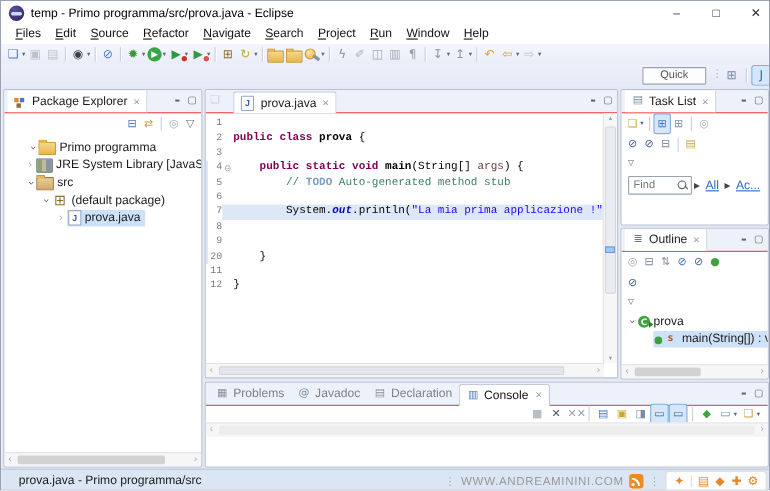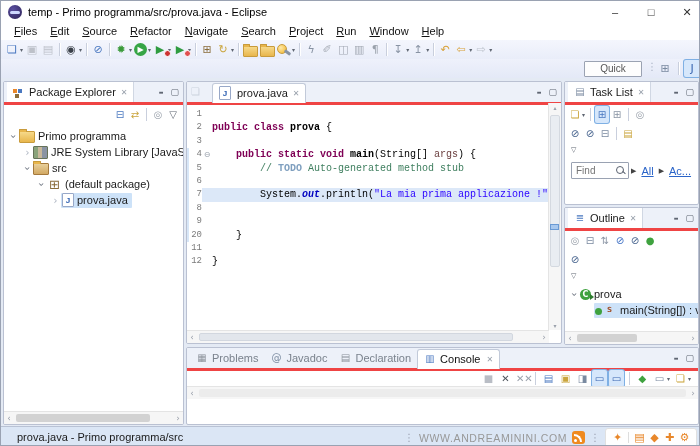--- a/index.html
+++ b/index.html
@@ -34,21 +34,21 @@
   .r2dots{position:absolute;left:646px;top:2px;color:#aab2c4;font-size:10px;}
   .r2icons{position:absolute;left:656px;top:1px;display:flex;gap:2px;align-items:center;height:17px;}
   
   .main{position:absolute;left:0;top:77px;right:0;height:348px;background:#e4eaf4;}
   .panel{position:absolute;background:#fff;border:1px solid #bac1d2;border-radius:2px;overflow:hidden;display:flex;flex-direction:column;box-sizing:border-box;}
   #panel-pe{left:2px;top:3px;width:181px;height:344px;}
   #panel-editor{left:185px;top:3px;width:376px;height:263px;}
   #panel-tl{left:563px;top:3px;width:135px;height:124px;}
   #panel-ol{left:563px;top:129px;width:135px;height:138px;}
   #panel-cons{left:185px;top:269px;width:513px;height:78px;}
-  .tabstrip{height:20px;background:#edf1f9;border-bottom:3px solid #ef4444;display:flex;align-items:center;padding-left:3px;flex:none;position:relative;}
+  .tabstrip{height:20px;background:#edf1f9;border-bottom:1px solid #ef4444;display:flex;align-items:flex-start;padding-left:3px;flex:none;position:relative;}
   .vtab{display:inline-flex;align-items:center;height:20px;padding:0 5px;background:#fff;border-right:1px solid #d0d7e3;font-size:11px;gap:3px;white-space:nowrap;}
   .tab-x{color:#98a0ab;font-size:8px;margin-left:2px;font-family:"DejaVu Sans",sans-serif;}
   .minmax{position:absolute;right:4px;top:0;height:20px;display:flex;gap:7px;align-items:center;color:#5f6672;}
   .mm-min{font-size:5px;font-family:"DejaVu Sans",sans-serif;}
   .mm-max{font-size:9px;font-family:"DejaVu Sans",sans-serif;}
   .vtb{height:19px;display:flex;align-items:center;justify-content:flex-end;padding-right:3px;flex:none;gap:1px;}
   .vtb .gi{font-size:10px;width:12px;height:12px;line-height:12px;}
   .vtb-left{justify-content:flex-start;padding-left:3px;}
   .expander-row{height:13px;display:flex;align-items:center;padding-left:6px;color:#5f6672;font-size:7px;flex:none;font-family:"DejaVu Sans",sans-serif;}
   
@@ -291,21 +291,21 @@
           </span>
           <span class="tsep"></span>
           <span class="tbtn">
             <span class="gi" style="color: rgb(154, 161, 171);">◎</span>
           </span>
           <span class="tbtn">
             <span class="gi" style="color: rgb(95, 102, 114);">▽</span>
           </span>
         </div>
       <div class="tree" id="pe-tree">
-          <div class="trow" style="padding-left: 4px;">
+          <div class="trow" style="padding-left: 20px;">
             <span class="chev open">›</span>
             <span class="ti ti-folder-open"></span>
             <span>Primo programma</span>
           </div>
           <div class="trow" style="padding-left: 18px;">
             <span class="chev closed">›</span>
             <span class="ti ti-library"></span>
             <span>JRE System Library [JavaSE-10</span>
           </div>
           <div class="trow" style="padding-left: 18px;">

